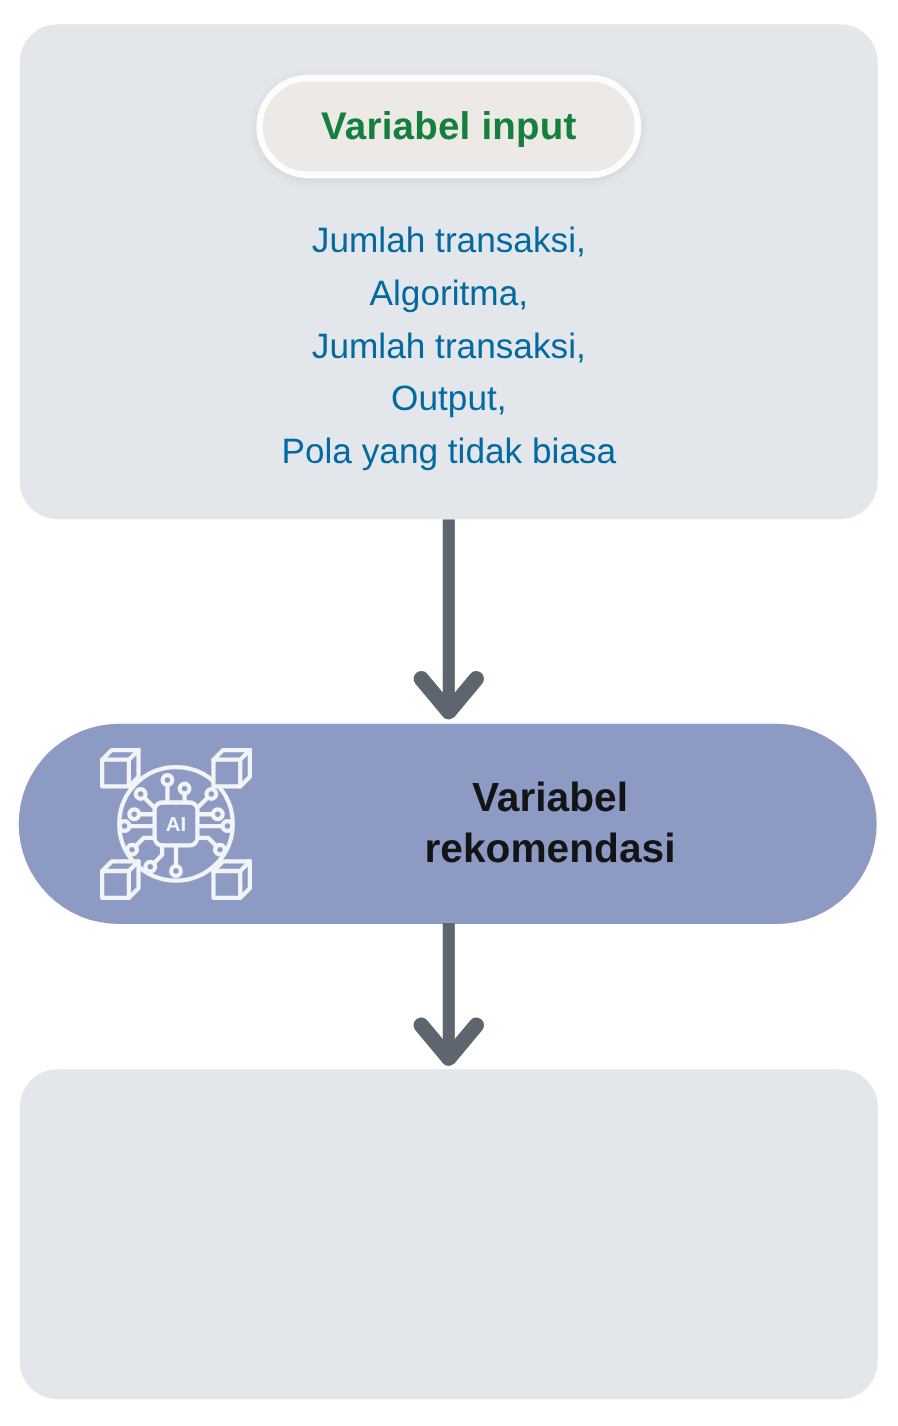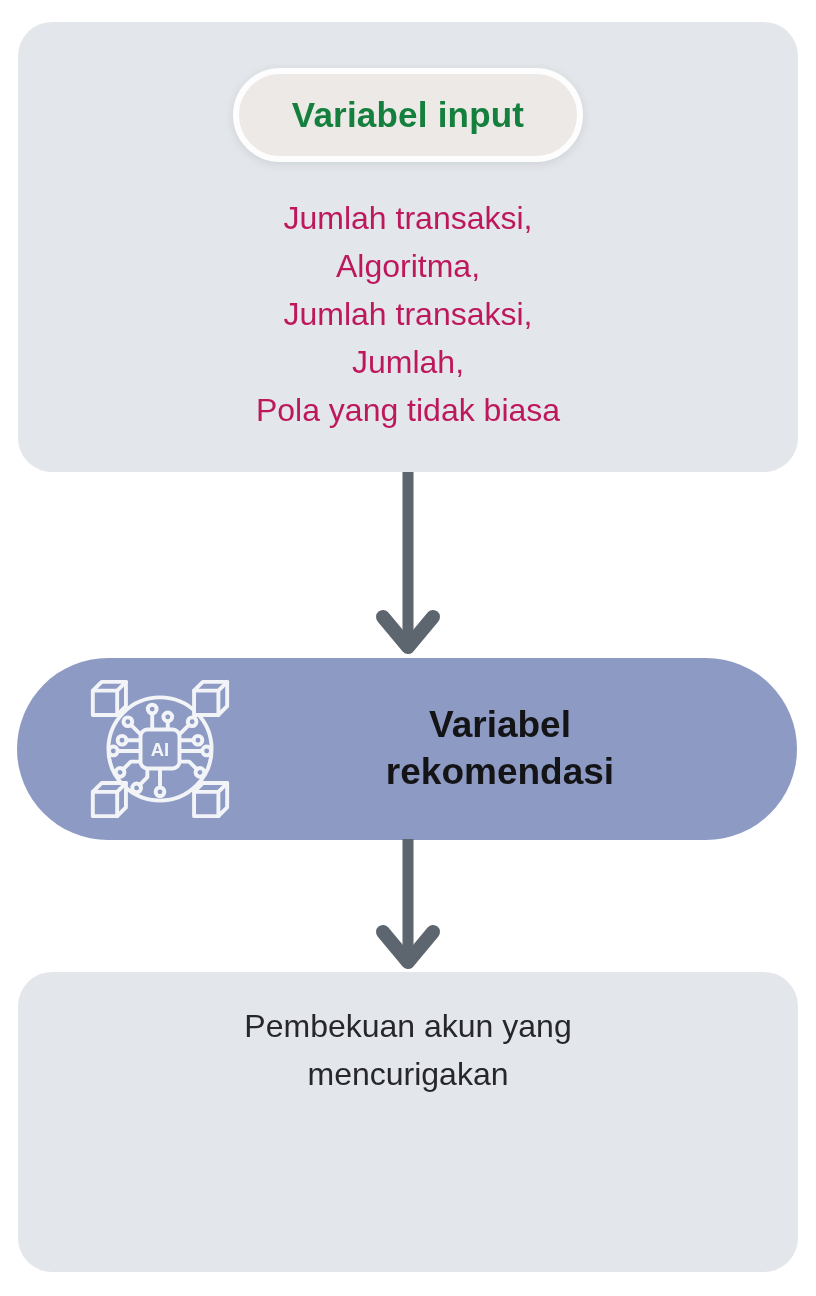--- a/index.html
+++ b/index.html
@@ -43,21 +43,21 @@
     color: #15803d;
   }
   .panel-top .badge { margin-top: 46px; }
   .panel-bottom .badge { margin-top: 38px; }
 
   .input-list {
     margin-top: 32px;
     text-align: center;
     font-size: 32px;
     line-height: 48px;
-    color: #be185d;
+    color: #0369a1;
   }
   .output-text {
     margin-top: 30px;
     text-align: center;
   }
   .output-text span {
     display: inline-block;
     max-width: 460px;
     font-size: 32px;
     line-height: 48px;
@@ -111,21 +111,21 @@
 <div class="stage">
 
   <section class="panel panel-top">
     <div class="badge">
       <span>Variabel input</span>
     </div>
     <div class="input-list">
       <div>Jumlah transaksi,</div>
       <div>Algoritma,</div>
       <div>Jumlah transaksi,</div>
-      <div>Jumlah,</div>
+      <div>Output,</div>
       <div>Pola yang tidak biasa</div>
     </div>
   </section>
 
   <svg class="arrow arrow-1" viewBox="0 0 90 186">
     <line x1="45" y1="0" x2="45" y2="166" stroke="#5d666f" stroke-width="11"></line>
     <path d="M20,145 L45,175 L70,145" fill="none" stroke="#5d666f" stroke-width="14" stroke-linecap="round" stroke-linejoin="round"></path>
   </svg>
 
   <section class="algo-pill">
@@ -181,18 +181,15 @@
       <span>Variabel rekomendasi</span>
     </div>
   </section>
 
   <svg class="arrow arrow-2" viewBox="0 0 90 134">
     <line x1="45" y1="0" x2="45" y2="114" stroke="#5d666f" stroke-width="11"></line>
     <path d="M20,93 L45,123 L70,93" fill="none" stroke="#5d666f" stroke-width="14" stroke-linecap="round" stroke-linejoin="round"></path>
   </svg>
 
   <section class="panel panel-bottom">
-    <div class="output-text">
-      <span>Pembekuan akun yang mencurigakan</span>
-    </div>
   </section>
 
 </div>
 
 </body></html>

